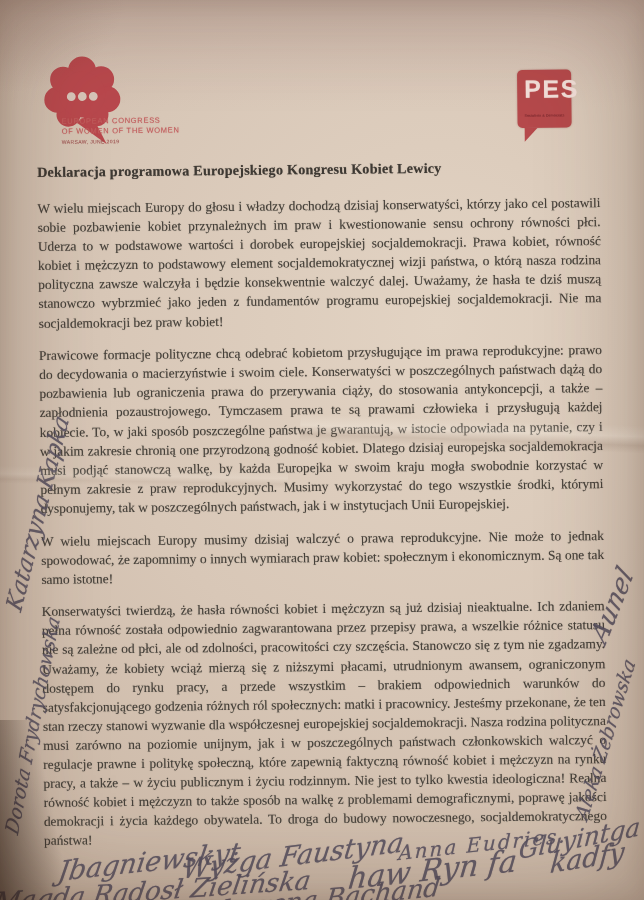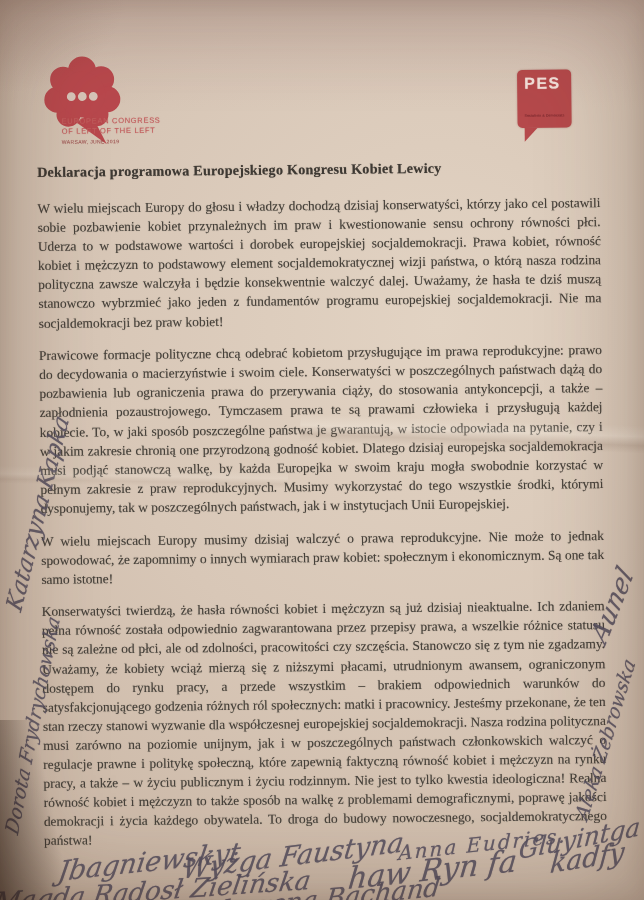--- a/index.html
+++ b/index.html
@@ -16,21 +16,21 @@
   .logo-left{position:absolute;left:38px;top:46px;width:210px;height:120px;}
   .logo-left svg{position:absolute;left:8px;top:4px;}
   .logo-text{position:absolute;left:27px;top:68px;font-family:"Liberation Sans",sans-serif;
     color:#c15d5d;font-size:7.5px;font-weight:normal;letter-spacing:.7px;line-height:9.5px;
     text-shadow:0 0 1px rgba(193,93,93,.6);}
   .logo-sub{margin-top:3px;color:#8a3f3e;font-size:6px;letter-spacing:.4px;transform:scale(.85);transform-origin:0 0;opacity:.85;}
 
   .pes-logo{position:absolute;left:521px;top:72px;width:54px;height:58px;background:#b5494b;border-radius:5px;
     box-shadow:0 0 2px rgba(120,40,40,.4);}
   .pes-acronym{display:block;color:#f2dfd9;font-family:"Liberation Sans",sans-serif;font-weight:bold;
-    font-size:16px;letter-spacing:1.5px;padding:5px 0 0 7px;text-shadow:0 0 1px rgba(255,240,235,.5);}
+    font-size:25px;letter-spacing:1.5px;padding:5px 0 0 7px;text-shadow:0 0 1px rgba(255,240,235,.5);}
   .pes-sub{position:absolute;left:7px;bottom:8px;color:#7e2b30;font-family:"Liberation Sans",sans-serif;
     font-weight:bold;font-size:6px;white-space:nowrap;transform:scale(.6);transform-origin:0 0;}
   .pes-tail{position:absolute;top:100%;left:7px;width:0;height:0;
     border-top:14px solid #b5494b;border-right:13px solid transparent;}
 
   
   .doc-title{position:absolute;left:40px;top:161px;width:565px;margin:0;
     font-size:14.2px;font-weight:bold;color:#3e3933;letter-spacing:.2px;
     text-shadow:0 0 .8px rgba(62,57,51,.55);}
   .doc-body{position:absolute;left:40px;top:196px;width:563px;
@@ -89,21 +89,21 @@
           <path d="M48 60 L64 92 L34 70 Z"></path>
         </g>
         <g fill="#d8c6ba">
           <circle cx="29" cy="44" r="4.4"></circle>
           <circle cx="40" cy="44" r="4.4"></circle>
           <circle cx="51" cy="44" r="4.4"></circle>
         </g>
       </svg>
       <div class="logo-text">
         <div>EUROPEAN CONGRESS</div>
-        <div>OF LEFT OF THE LEFT</div>
+        <div>OF WOMEN OF THE WOMEN</div>
         <div class="logo-sub">WARSAW, JUNE 2019</div>
       </div>
     </div>
 
     <div class="pes-logo">
       <span class="pes-acronym">PES</span>
       <span class="pes-sub">Socialists &amp; Democrats</span>
       <span class="pes-tail"></span>
     </div>
 

